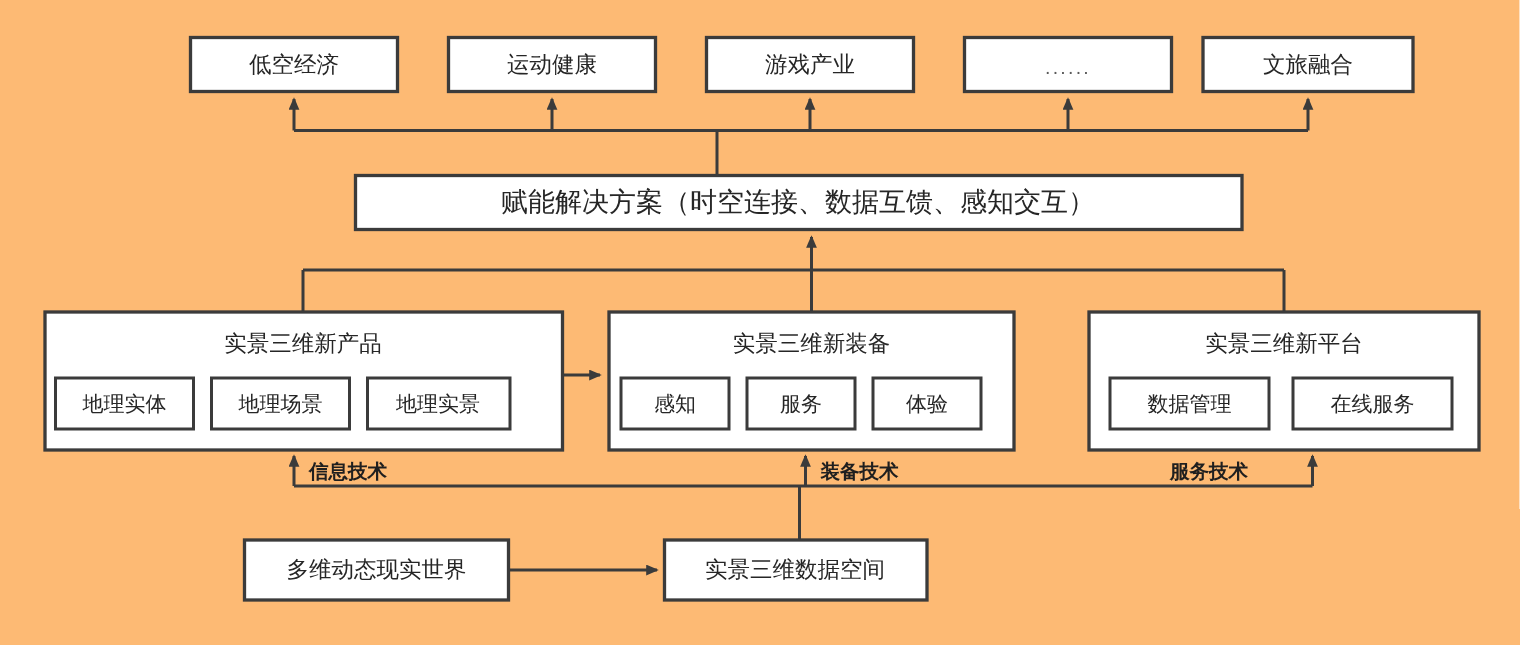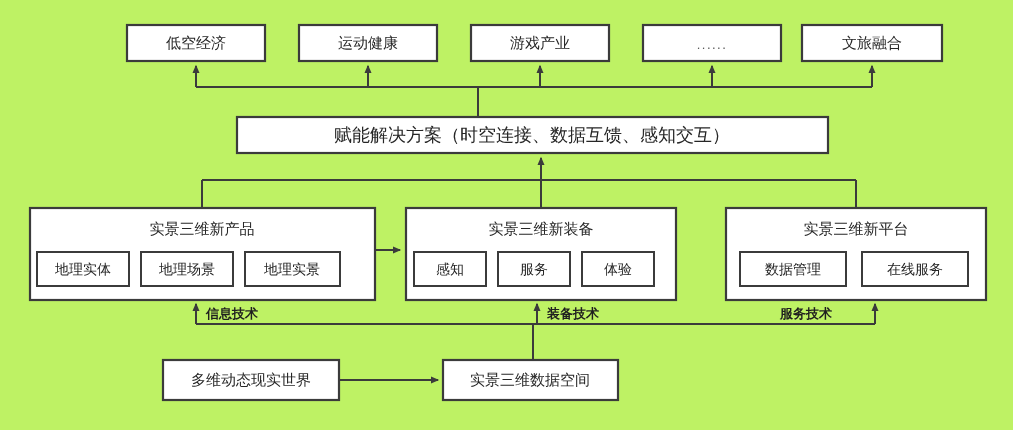--- a/index.html
+++ b/index.html
@@ -1,17 +1,17 @@
 <!DOCTYPE html>
 <html><head>
 <meta charset="utf-8">
 <style>
   html,body{margin:0;padding:0;background:#ffffff;}
   body{font-family:"Liberation Sans","DejaVu Sans",sans-serif;}
-  #diagram-root{position:relative;width:1013px;height:430px;background:#bef264;overflow:hidden;}
+  #diagram-root{position:relative;width:1013px;height:430px;background:#fdba74;overflow:hidden;}
   svg.diagram{display:block;width:1013px;height:430px;}
   .node-rect{fill:#ffffff;stroke:#3b3b3b;stroke-width:2.2;}
   .node-rect.inner{stroke-width:2.0;}
   .node-rect.group{stroke-width:2.2;}
   .edge{stroke:#3b3b3b;stroke-width:2.0;fill:none;}
   .node-label{fill:#262626;font-family:"Liberation Sans","DejaVu Sans",sans-serif;
     font-size:15px;text-anchor:middle;dominant-baseline:middle;}
   .node-label.banner{font-size:18px;}
   .node-label.group-title{font-size:15px;}
   .node-label.inner{font-size:14px;}

